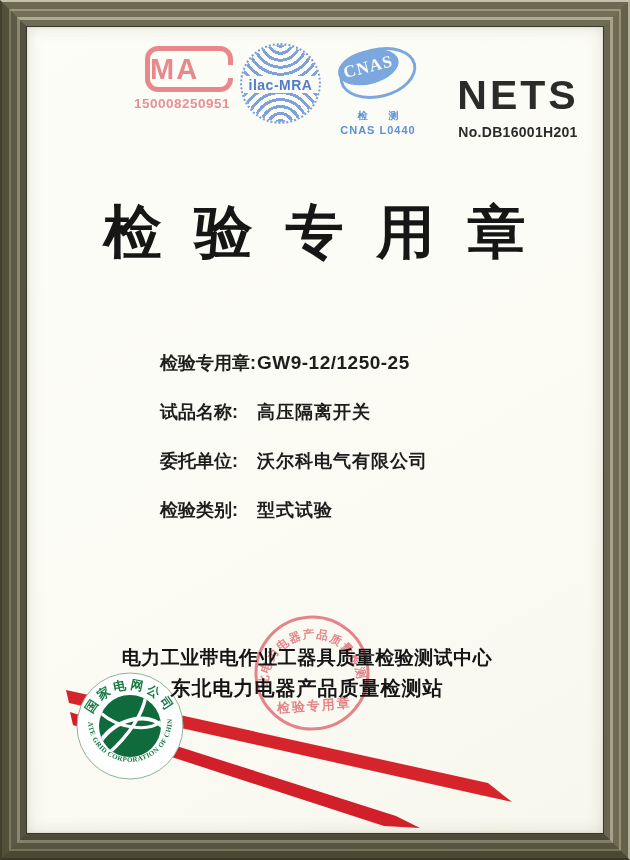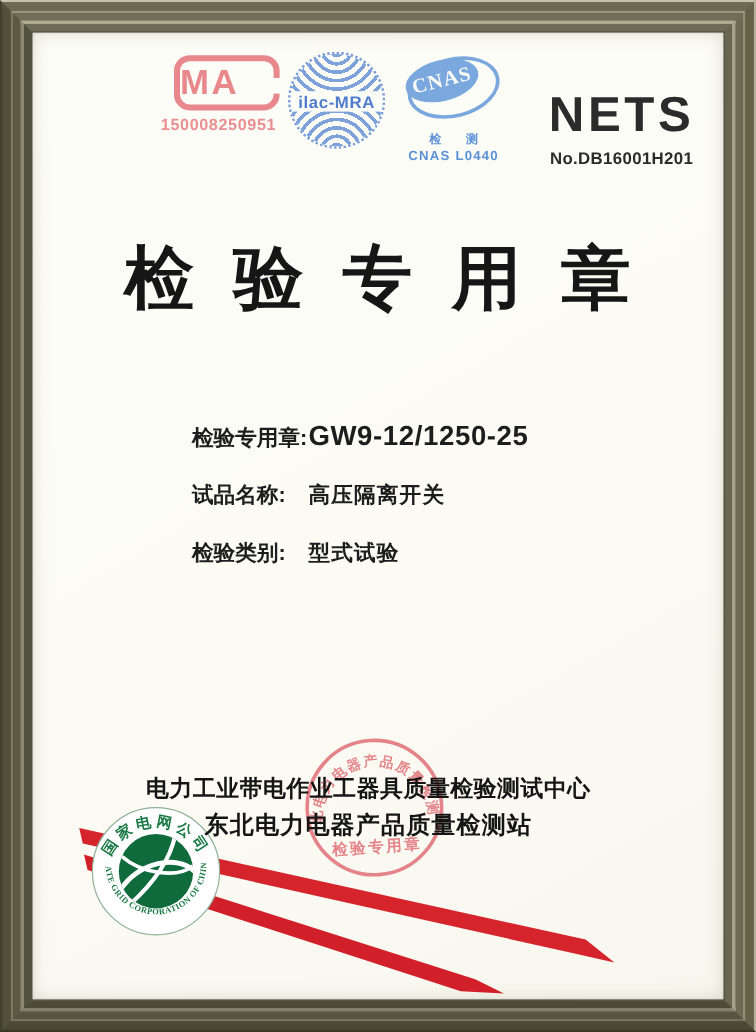--- a/index.html
+++ b/index.html
@@ -42,21 +42,21 @@
   .nets-word{font-size:41px;font-weight:700;letter-spacing:3px;color:#2b2b2b;}
   .nets-no{margin-top:5px;font-size:14px;font-weight:700;color:#2b2b2b;letter-spacing:.3px;}
   
   .title{position:absolute;left:0;top:168px;width:100%;margin:0;text-align:center;
     font-size:58px;font-weight:900;color:#161616;letter-spacing:33px;transform:translateX(16px);}
   
   .fields{position:absolute;left:134px;top:326px;}
   .frow{height:22px;line-height:22px;margin-bottom:27px;white-space:nowrap;}
   .flabel{display:inline-block;width:97px;font-size:18px;font-weight:700;color:#1d1d1d;}
   .fvalue{font-size:18px;font-weight:700;color:#1d1d1d;letter-spacing:1px;}
-  .fvalue.model{font-size:23px;letter-spacing:.5px;}
+  .fvalue.model{font-size:19px;letter-spacing:.5px;}
   
   .ribbons{position:absolute;left:0;top:0;z-index:1;}
   .stamp{position:absolute;left:224px;top:585px;z-index:2;opacity:.82;transform:rotate(-4deg);}
   .orgs{position:absolute;left:0;top:617px;width:100%;text-align:center;z-index:3;transform:translateX(-8px);color:#151515;}
   .org1{font-size:19px;font-weight:700;line-height:30px;letter-spacing:.5px;}
   .org2{font-size:20px;font-weight:700;line-height:31px;letter-spacing:1px;}
   .sgcc{position:absolute;left:50px;top:646px;z-index:2;}
 </style>
 </head>
 <body>
@@ -103,20 +103,23 @@
         <h1 class="title">检验专用章</h1>
 
         <div class="fields">
           <div class="frow">
             <span class="flabel">检验专用章:</span><span class="fvalue model">GW9-12/1250-25</span>
           </div>
           <div class="frow">
             <span class="flabel">试品名称:</span><span class="fvalue">高压隔离开关</span>
           </div>
           <div class="frow">
+            <span class="flabel">委托单位:</span><span class="fvalue">沃尔科电气有限公司</span>
+          </div>
+          <div class="frow">
             <span class="flabel">检验类别:</span><span class="fvalue">型式试验</span>
           </div>
         </div>
 
         <svg class="ribbons" width="578" height="808" viewBox="0 0 578 808">
           <polygon points="40,664 462,757 486,776 450,768 43,677" fill="#d6242c"></polygon>
           <polygon points="44,686 370,790 394,802 358,800 47,699" fill="#d1202a"></polygon>
         </svg>
 
         <svg class="stamp" width="124" height="124" viewBox="0 0 124 124">

